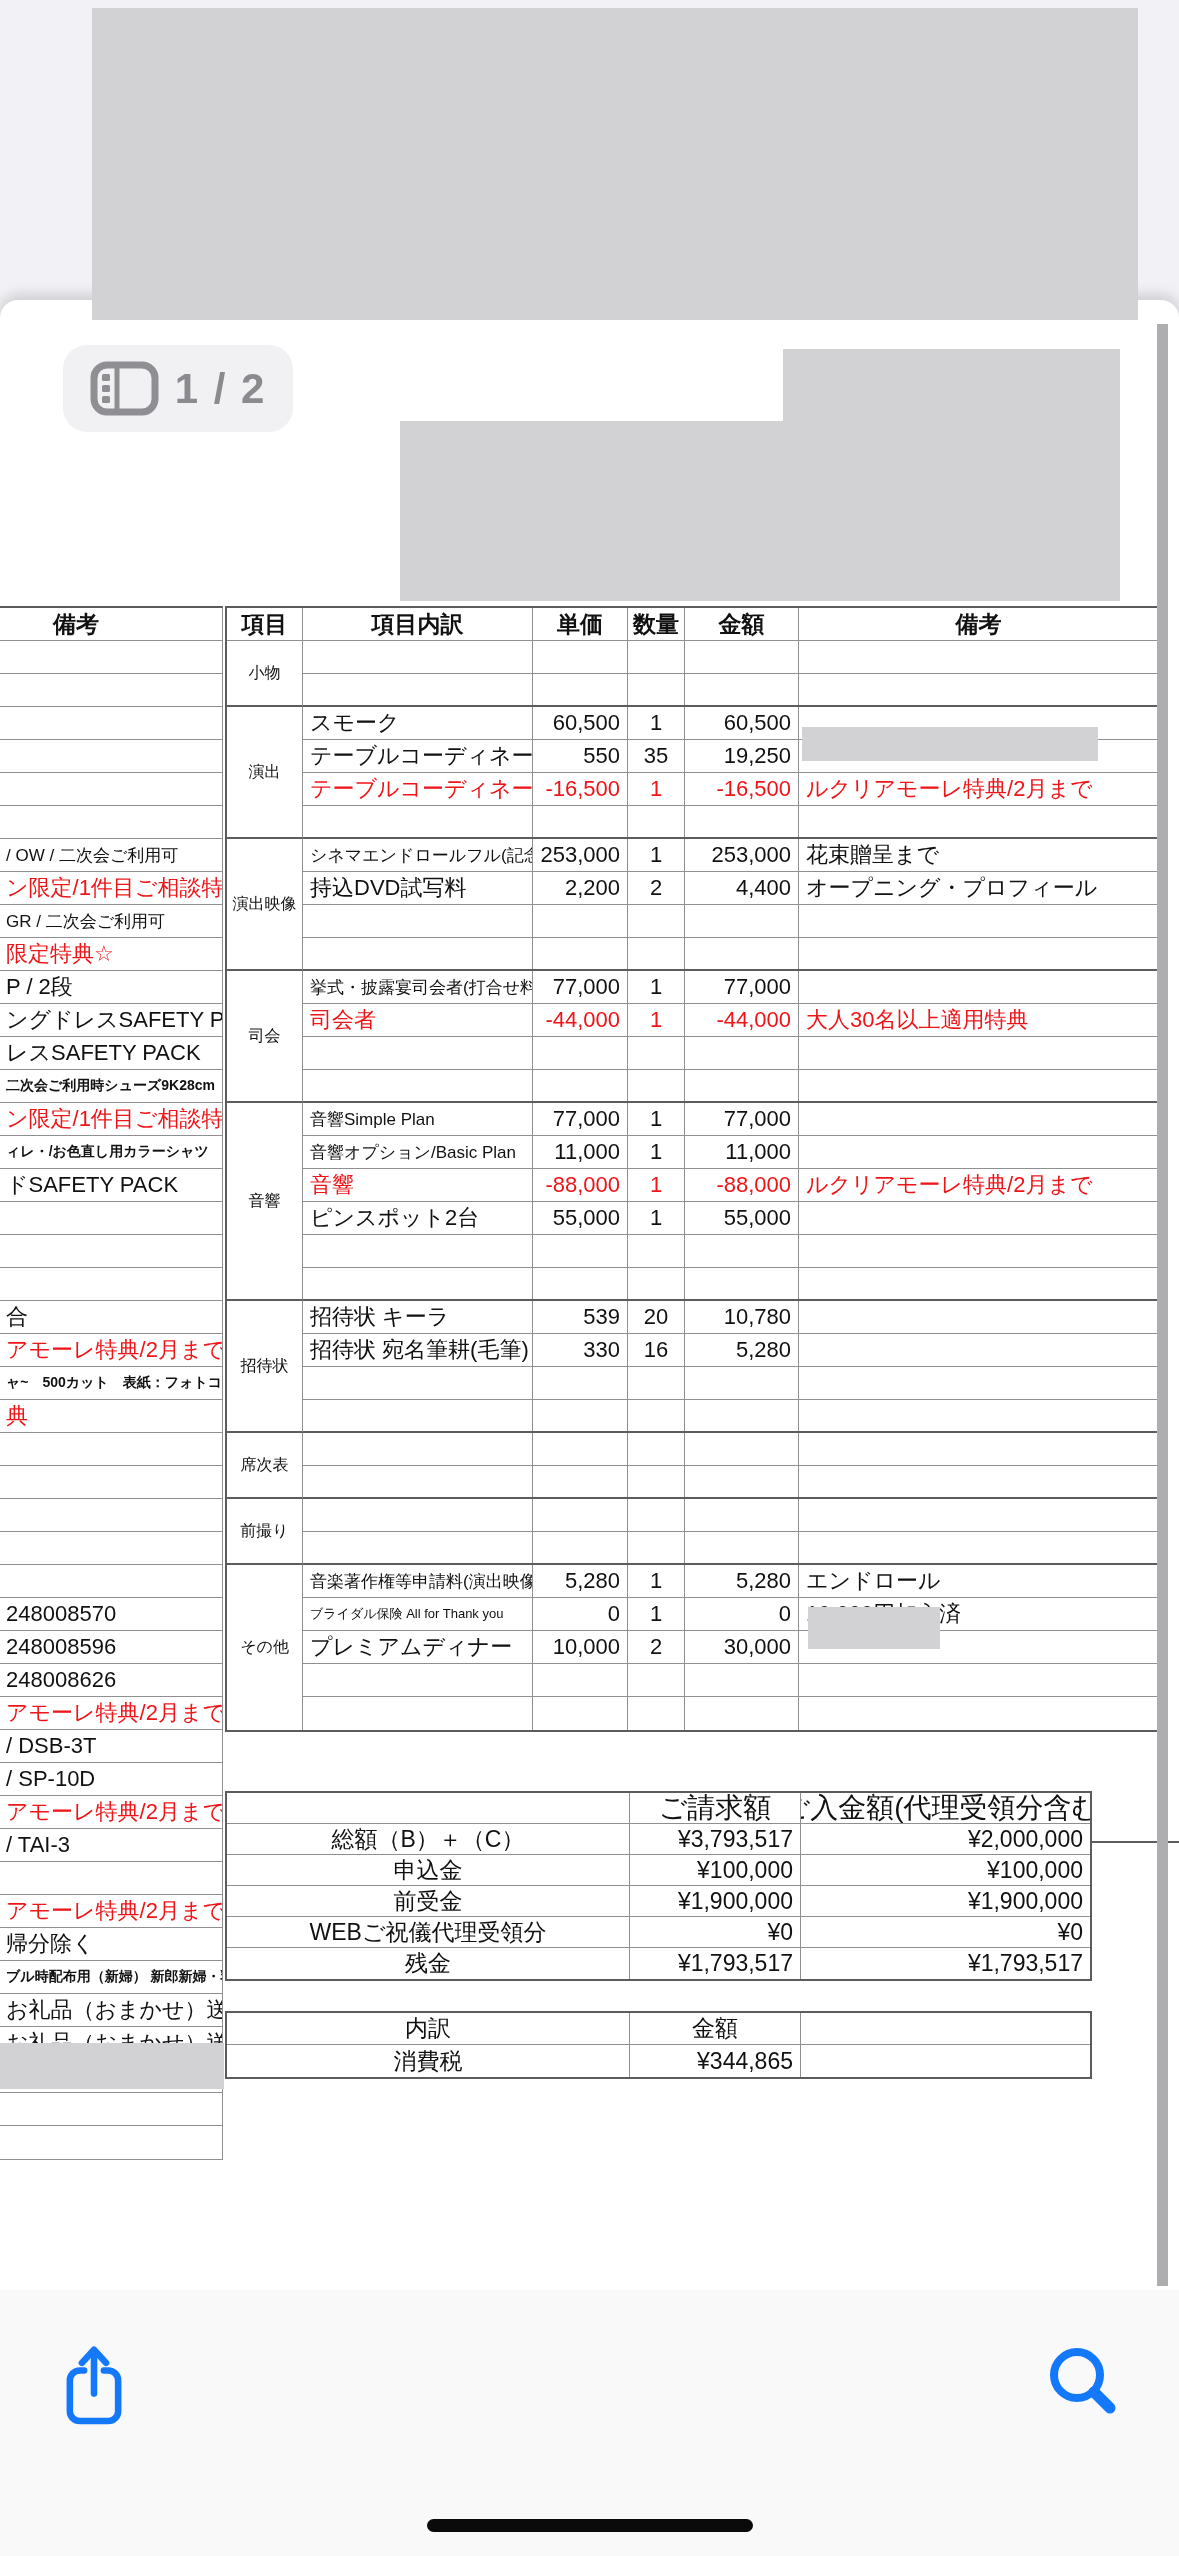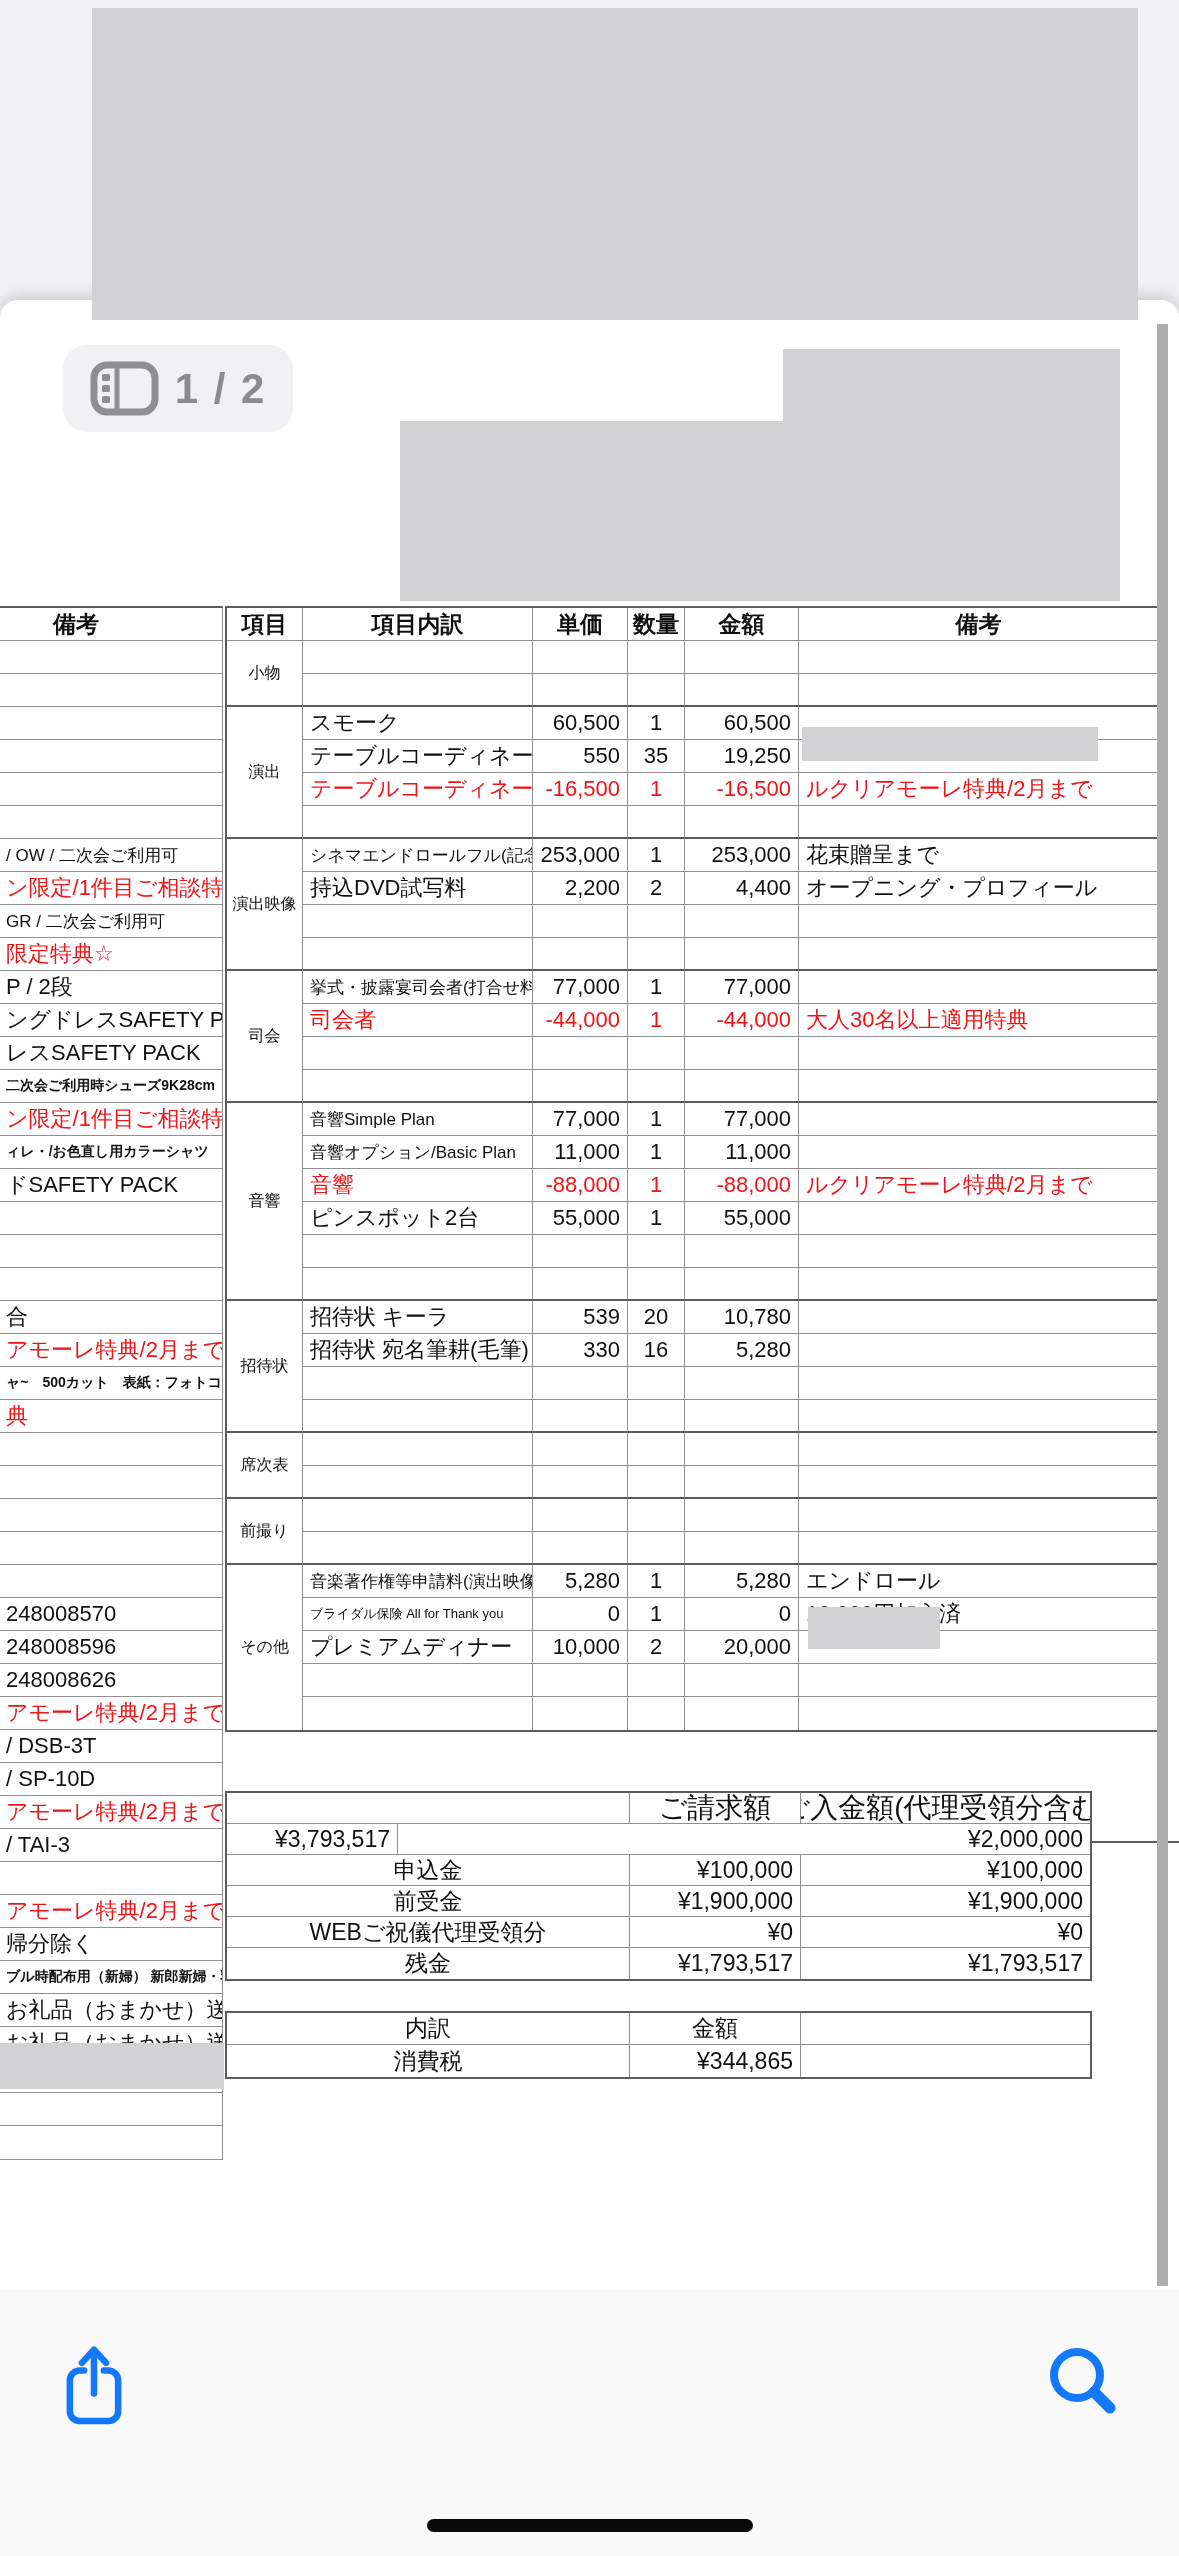--- a/index.html
+++ b/index.html
@@ -417,21 +417,21 @@
           <div class="cell-name w-name">ブライダル保険 All for Thank you</div>
           <div class="cell-unit w-unit">0</div>
           <div class="cell-qty w-qty">1</div>
           <div class="cell-amt w-amt">0</div>
           <div class="cell-note w-note">10,000円加入済</div>
         </div>
         <div class="mrow">
           <div class="cell-name w-name">プレミアムディナー</div>
           <div class="cell-unit w-unit">10,000</div>
           <div class="cell-qty w-qty">2</div>
-          <div class="cell-amt w-amt">20,000</div>
+          <div class="cell-amt w-amt">30,000</div>
           <div class="cell-note w-note"></div>
         </div>
         <div class="mrow">
           <div class="cell-name w-name"></div>
           <div class="cell-unit w-unit"></div>
           <div class="cell-qty w-qty"></div>
           <div class="cell-amt w-amt"></div>
           <div class="cell-note w-note"></div>
         </div>
         <div class="mrow">
@@ -453,20 +453,21 @@
     </div>
   </div>
 
 <div class="abs block-table" id="summary-table">
     <div class="brow hdr">
       <div class="b1"></div>
       <div class="b2 ctr">ご請求額</div>
       <div class="b3 ctr">ご入金額(代理受領分含む)</div>
     </div>
     <div class="brow">
+      <div class="b1">総額（B）＋（C）</div>
       <div class="b2 val">¥3,793,517</div>
       <div class="b3 val">¥2,000,000</div>
     </div>
     <div class="brow">
       <div class="b1">申込金</div>
       <div class="b2 val">¥100,000</div>
       <div class="b3 val">¥100,000</div>
     </div>
     <div class="brow">
       <div class="b1">前受金</div>

